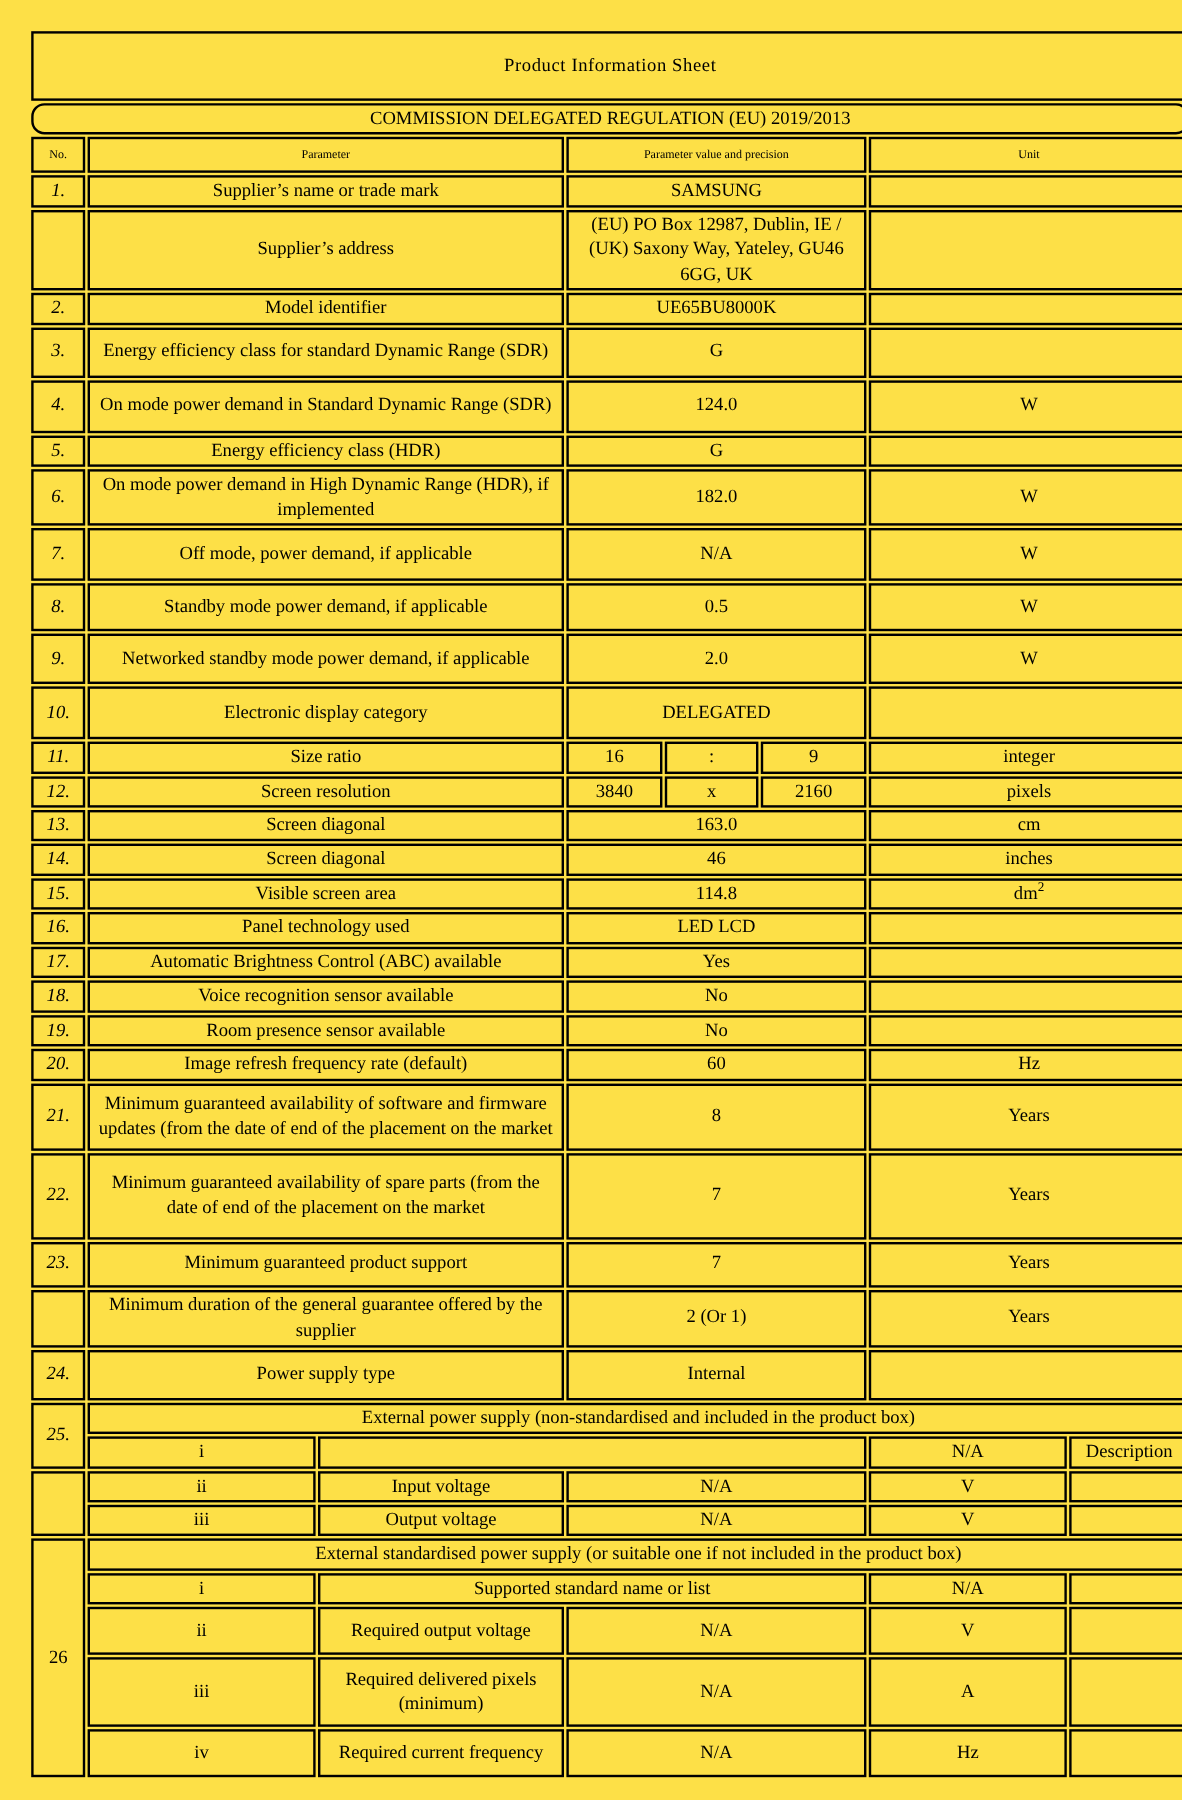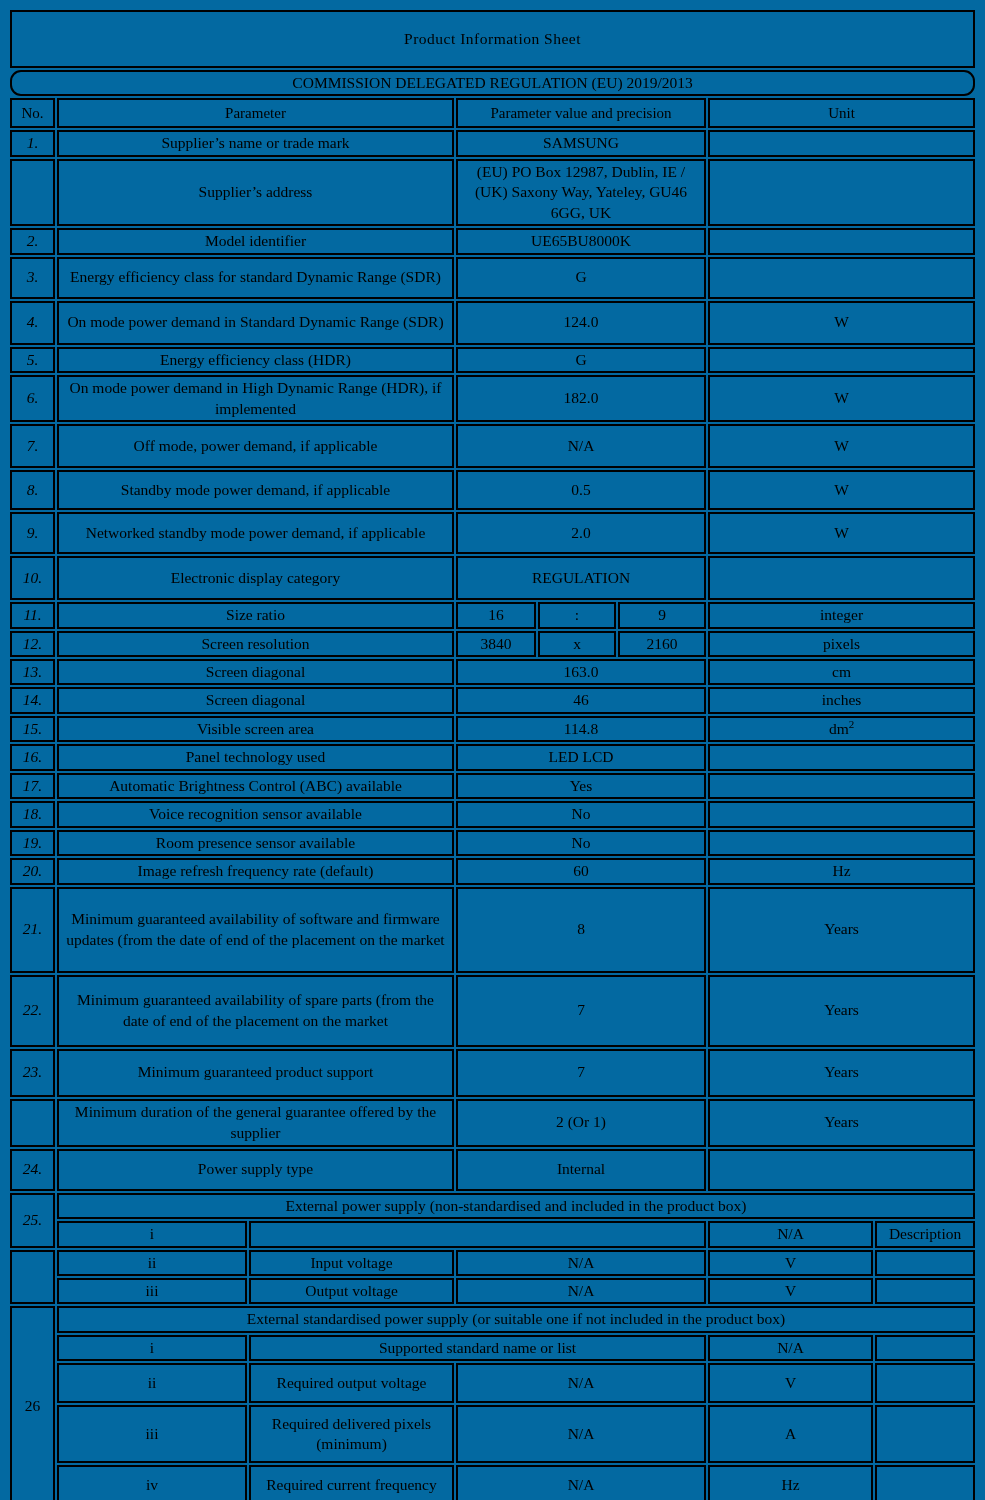--- a/index.html
+++ b/index.html
@@ -6,22 +6,22 @@
     margin: 0;
     padding: 0;
     background: #ffffff;
     color: #000000;
     font-family: "Liberation Serif", "DejaVu Serif", serif;
   }
   .page {
     width: 985px;
     height: 1500px;
     box-sizing: border-box;
-    padding: 8px;
-    background: #0369a1;
+    padding: 24px;
+    background: #fde047;
   }
   table.sheet {
     border-collapse: separate;
     border-spacing: 2px;
     table-layout: fixed;
     width: 969px;
   }
   table.sheet td {
     border: 2px solid #000;
     box-sizing: border-box;
@@ -36,21 +36,21 @@
   td.title-cell {
     font-size: 40px;
     letter-spacing: 0.5px;
     padding: 4px 0;
   }
   td.subtitle-cell {
     font-size: 16.5px;
     border-radius: 11px;
   }
   tr.colhead td {
-    font-size: 15px;
+    font-size: 10px;
     margin-top: 40px;
   }
   td.no-cell {
     font-style: italic;
   }
   td.no-plain {
     font-style: normal;
   }
   td.small {
     font-size: 15px;
@@ -158,21 +158,21 @@
   <tr>
     <td class="no-cell" style="height:42px">9.</td>
     <td colspan="2">Networked standby mode power demand, if applicable</td>
     <td colspan="3">2.0</td>
     <td colspan="2">W</td>
   </tr>
 
   <tr>
     <td class="no-cell" style="height:44px">10.</td>
     <td colspan="2">Electronic display category</td>
-    <td colspan="3">REGULATION</td>
+    <td colspan="3">DELEGATED</td>
     <td colspan="2"></td>
   </tr>
 
   <tr>
     <td class="no-cell small" style="height:17px">11.</td>
     <td colspan="2" class="small">Size ratio</td>
     <td class="small">16</td>
     <td class="small">:</td>
     <td class="small">9</td>
     <td colspan="2" class="small">integer</td>
@@ -237,35 +237,35 @@
   </tr>
 
   <tr>
     <td class="no-cell small" style="height:17px">20.</td>
     <td colspan="2" class="small">Image refresh frequency rate (default)</td>
     <td colspan="3" class="small">60</td>
     <td colspan="2" class="small">Hz</td>
   </tr>
 
   <tr>
-    <td class="no-cell" style="height:86px">21.</td>
+    <td class="no-cell" style="height:56px">21.</td>
     <td colspan="2">Minimum guaranteed availability of software and firmware updates (from the date of end of the placement on the market</td>
     <td colspan="3">8</td>
     <td colspan="2">Years</td>
   </tr>
 
   <tr>
     <td class="no-cell" style="height:72px">22.</td>
     <td colspan="2">Minimum guaranteed availability of spare parts (from the date of end of the placement on the market</td>
     <td colspan="3">7</td>
     <td colspan="2">Years</td>
   </tr>
 
   <tr>
-    <td class="no-cell" style="height:48px">23.</td>
+    <td class="no-cell" style="height:38px">23.</td>
     <td colspan="2">Minimum guaranteed product support</td>
     <td colspan="3">7</td>
     <td colspan="2">Years</td>
   </tr>
 
   <tr>
     <td class="no-cell" style="height:48px"></td>
     <td colspan="2">Minimum duration of the general guarantee offered by the supplier</td>
     <td colspan="3">2 (Or 1)</td>
     <td colspan="2">Years</td>

